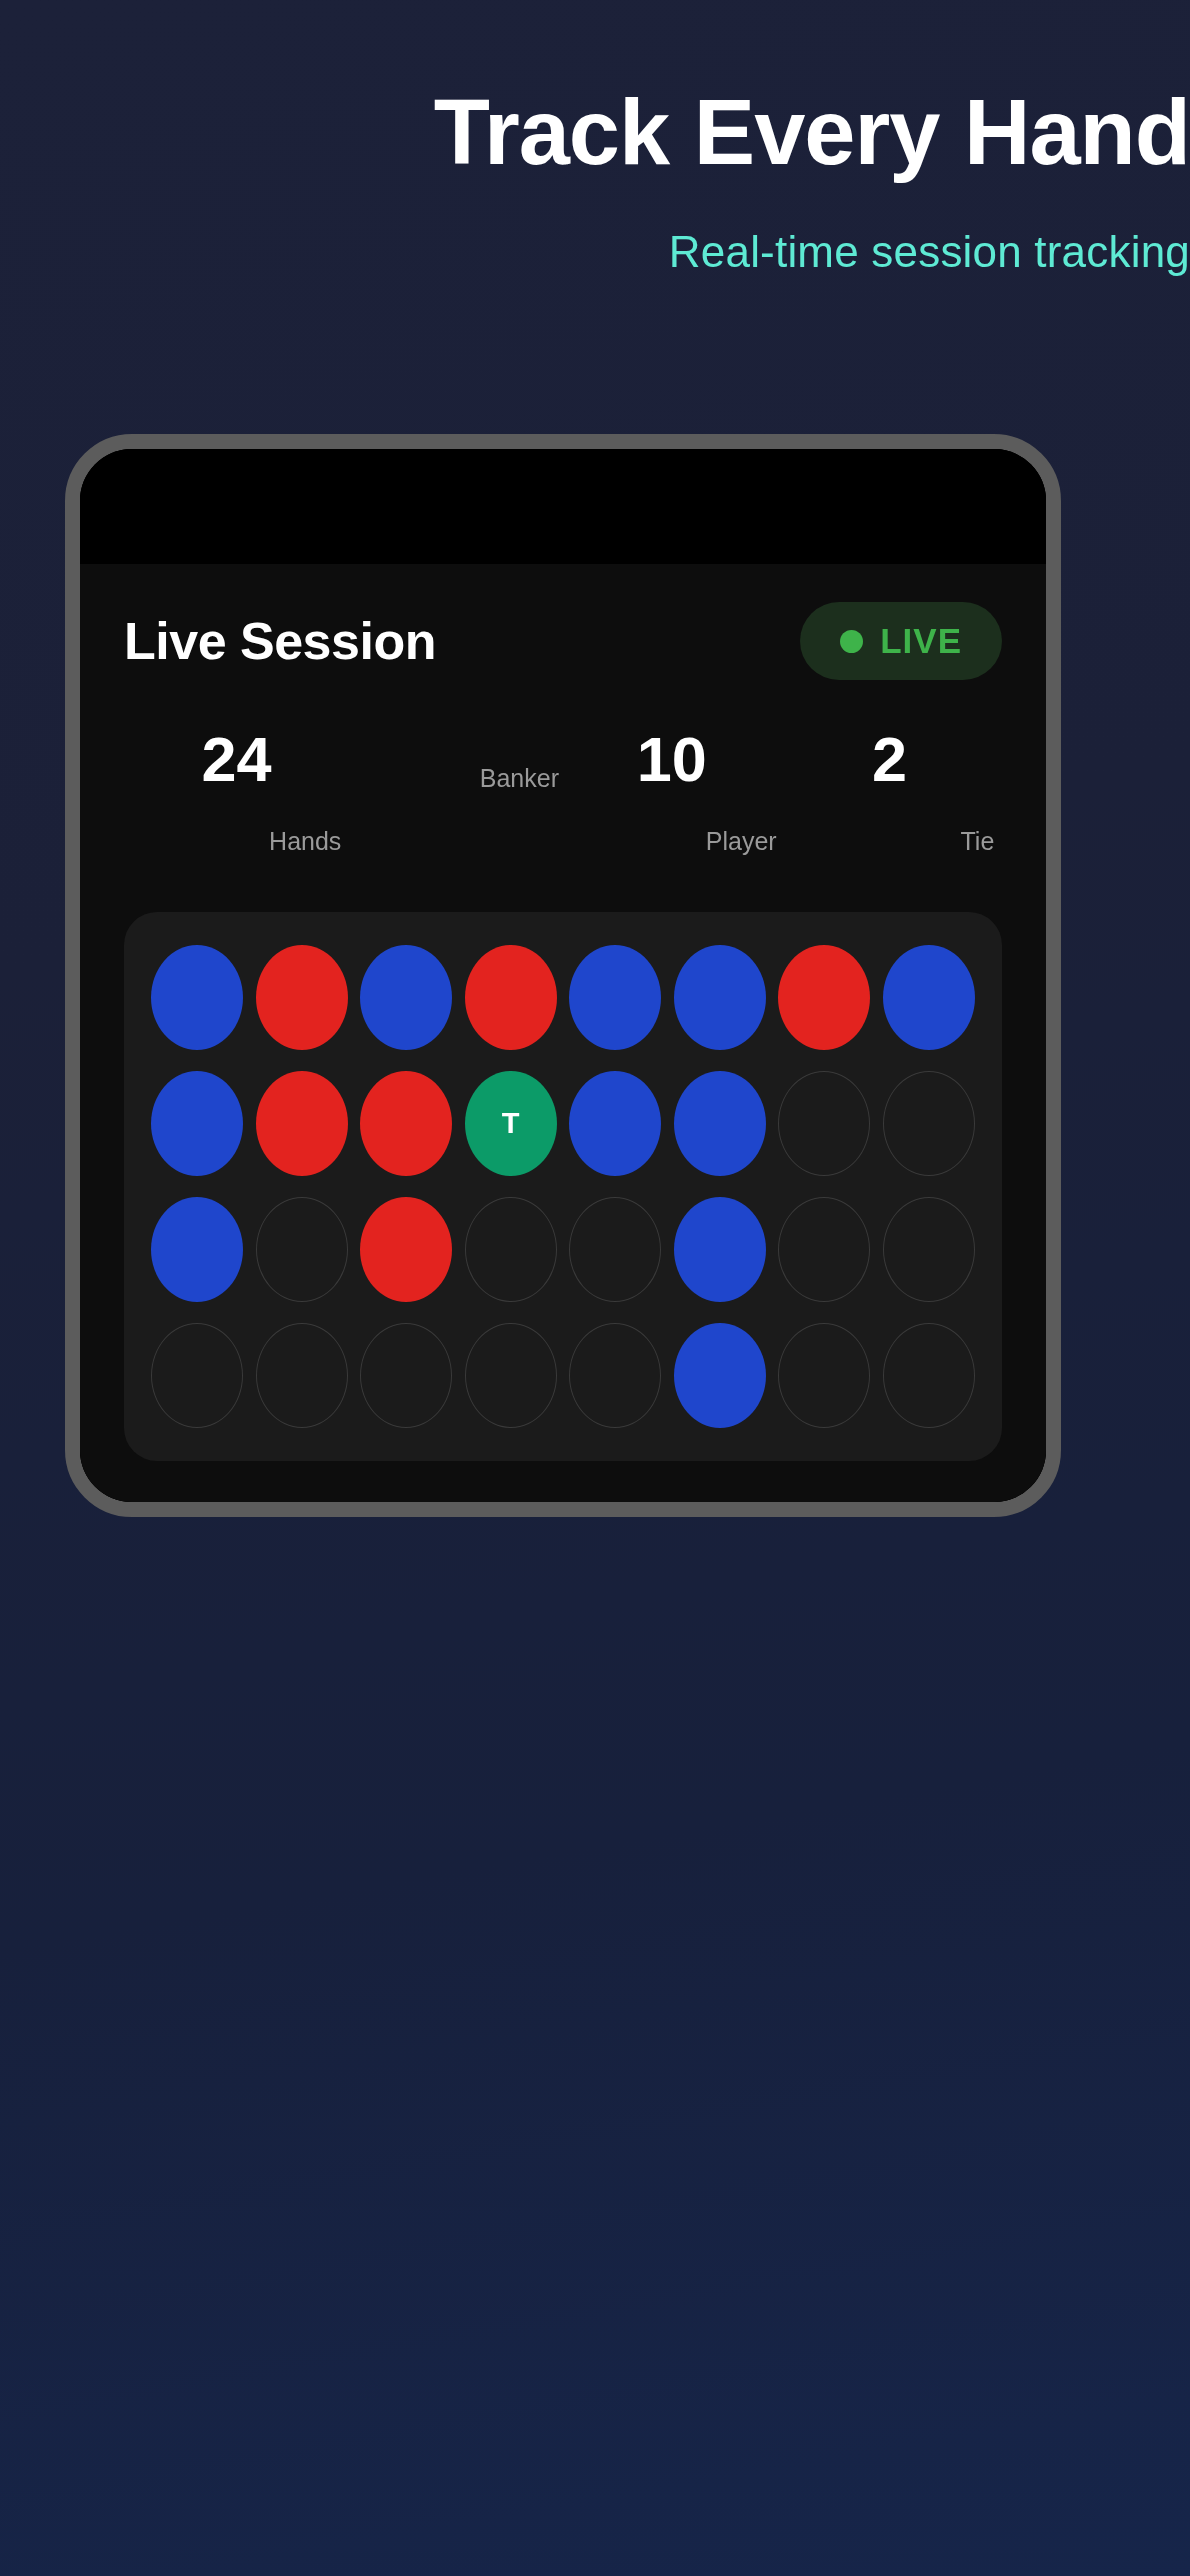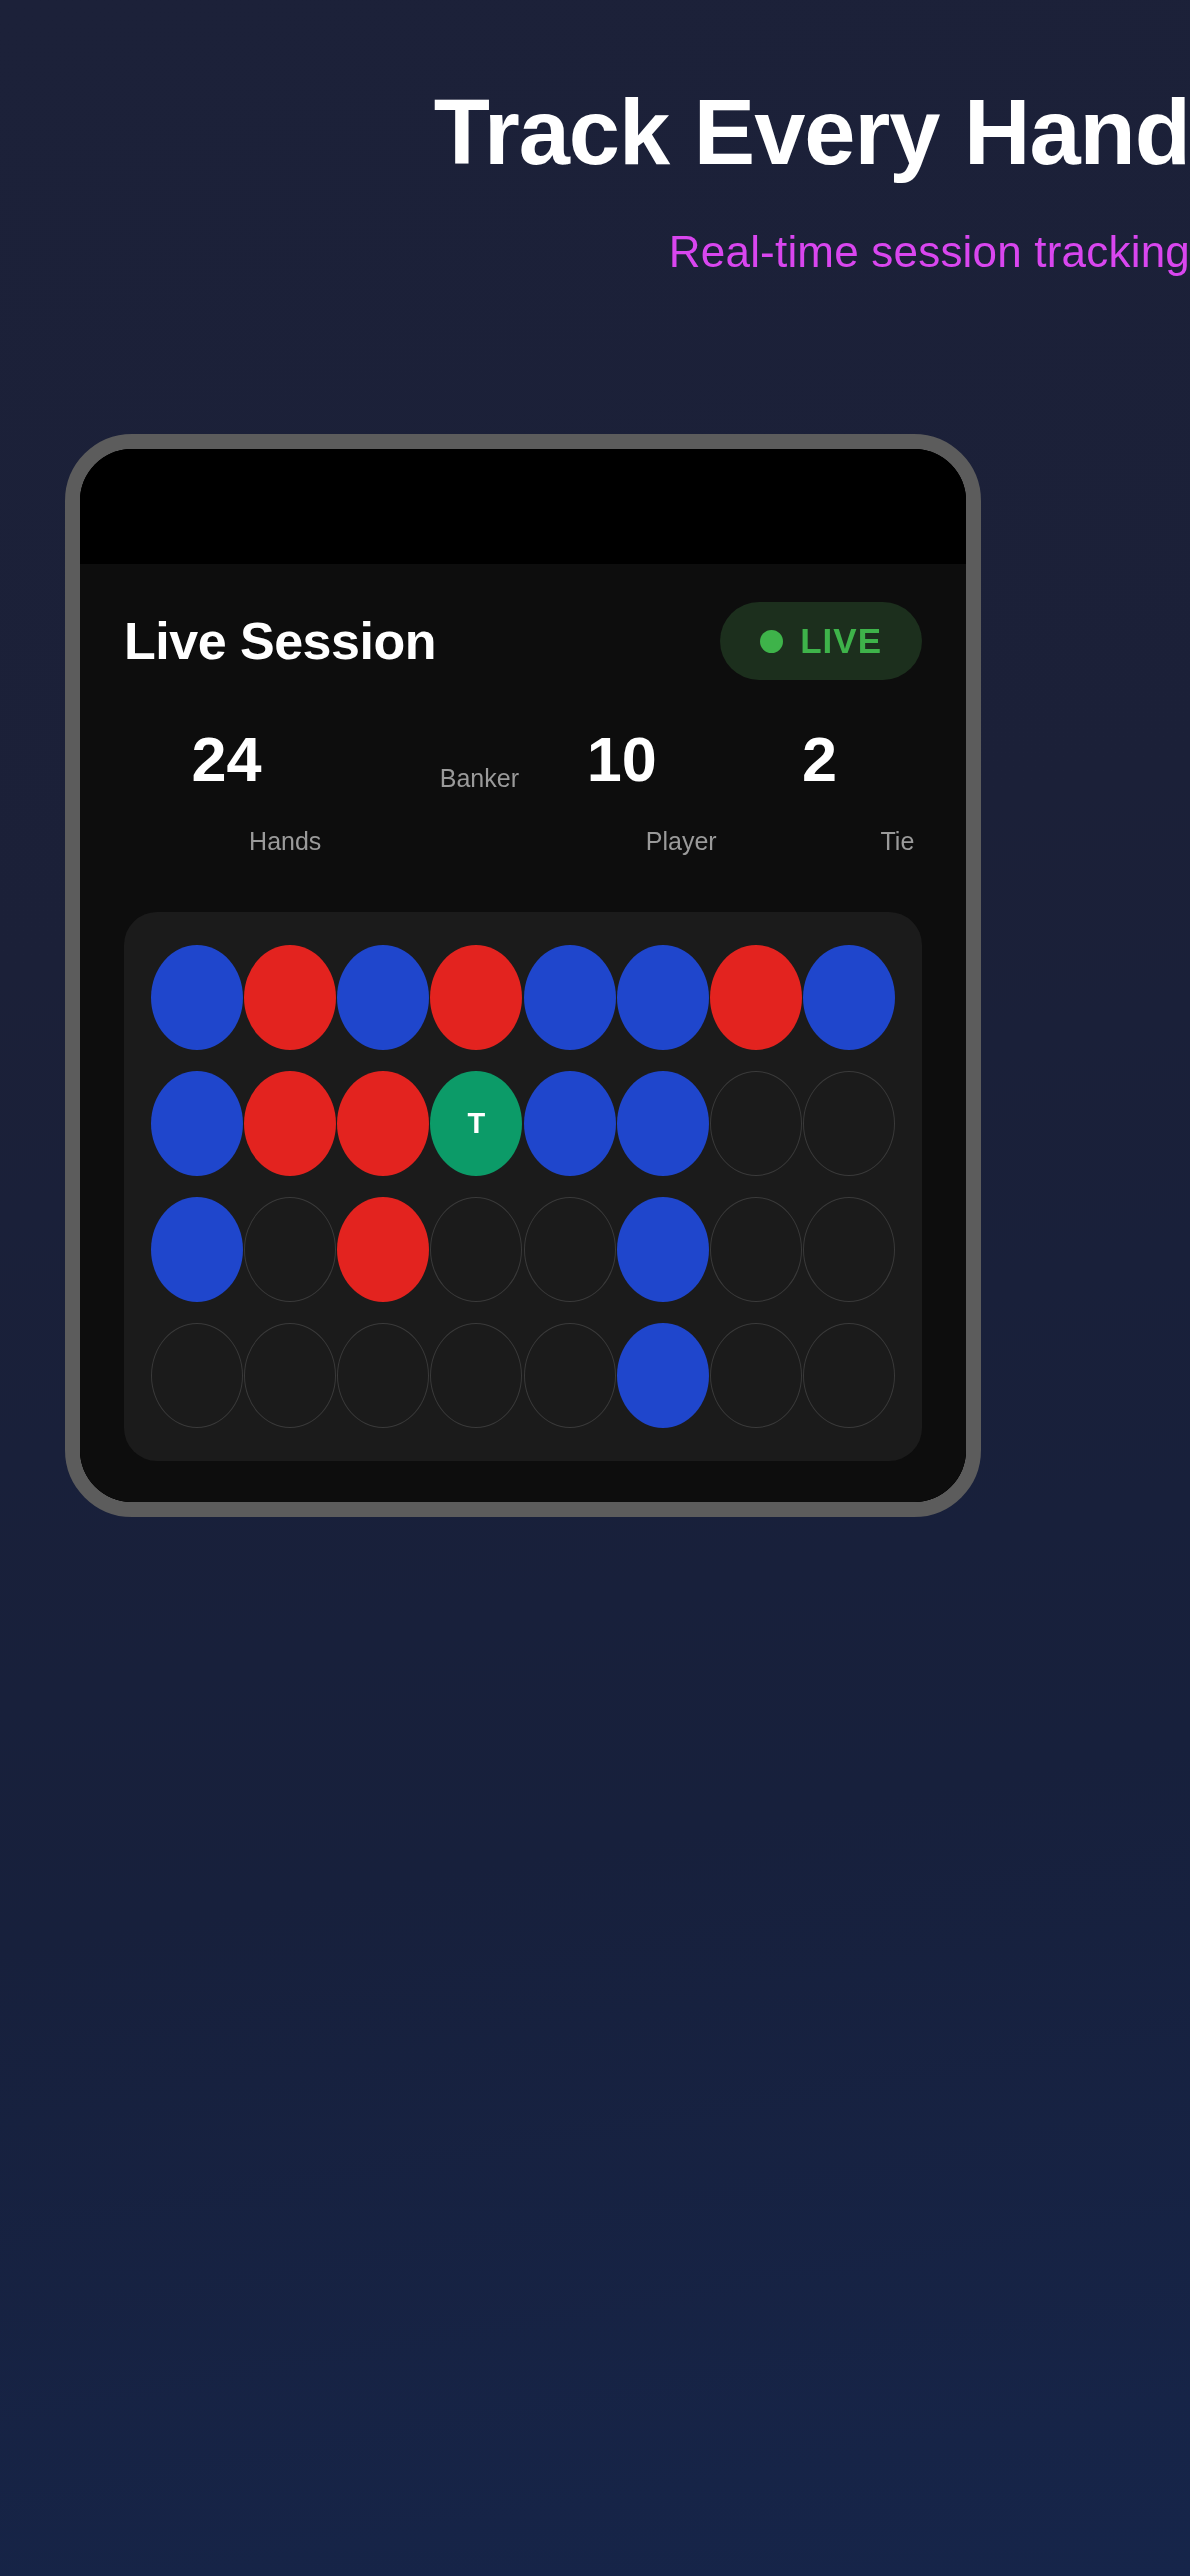--- a/index.html
+++ b/index.html
@@ -18,34 +18,34 @@
     font-size:92px;
     font-weight:700;
     color:#ffffff;
     letter-spacing:-1px;
     line-height:1.05;
   }
   .hero-sub {
     margin-top:46px;
     font-size:44px;
     font-weight:400;
-    color:#d946ef;
+    color:#5eead4;
     letter-spacing:0.2px;
   }
 
   
   .phone-wrap {
     position:absolute;
     left:65px;
     top:434px;
     width:1064px;
     height:1083px;
   }
   .phone {
-    width:916px;
+    width:996px;
     height:1083px;
     border:15.3px solid #5c5c5c;
     border-radius:67px;
     background:#000000;
     overflow:hidden;
     position:relative;
   }
   .phone-screen {
     position:absolute;
     left:0; right:0; top:0; bottom:0;

